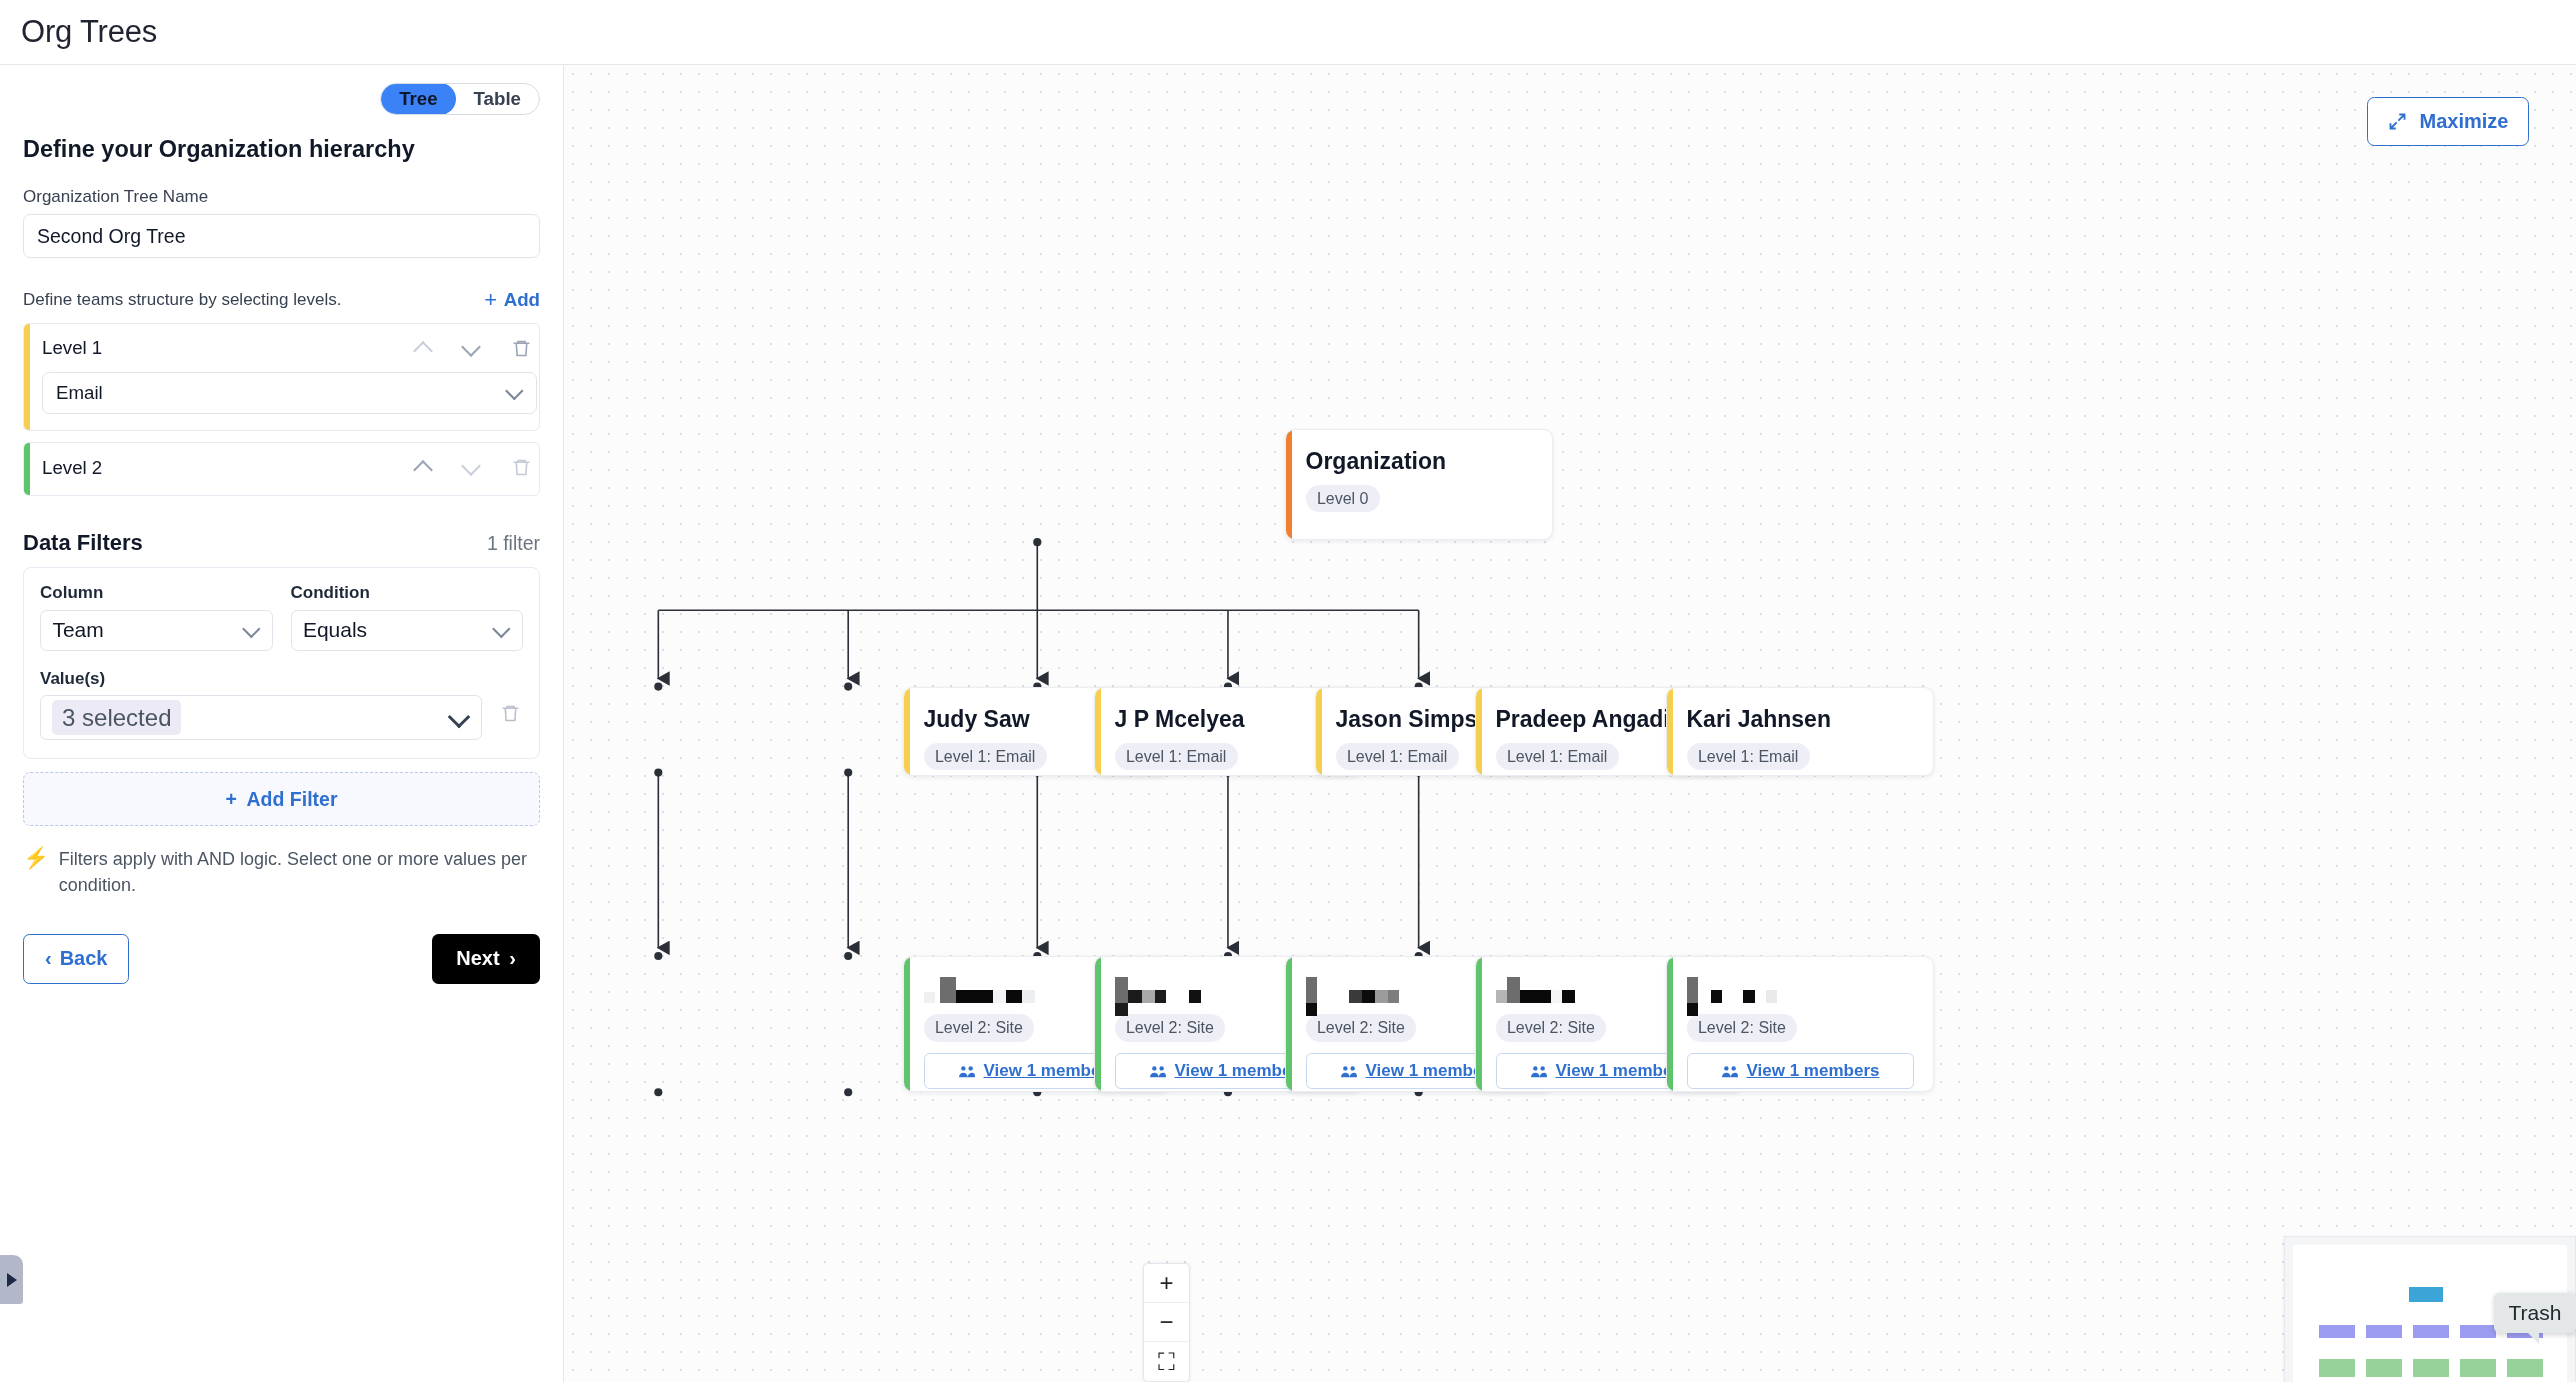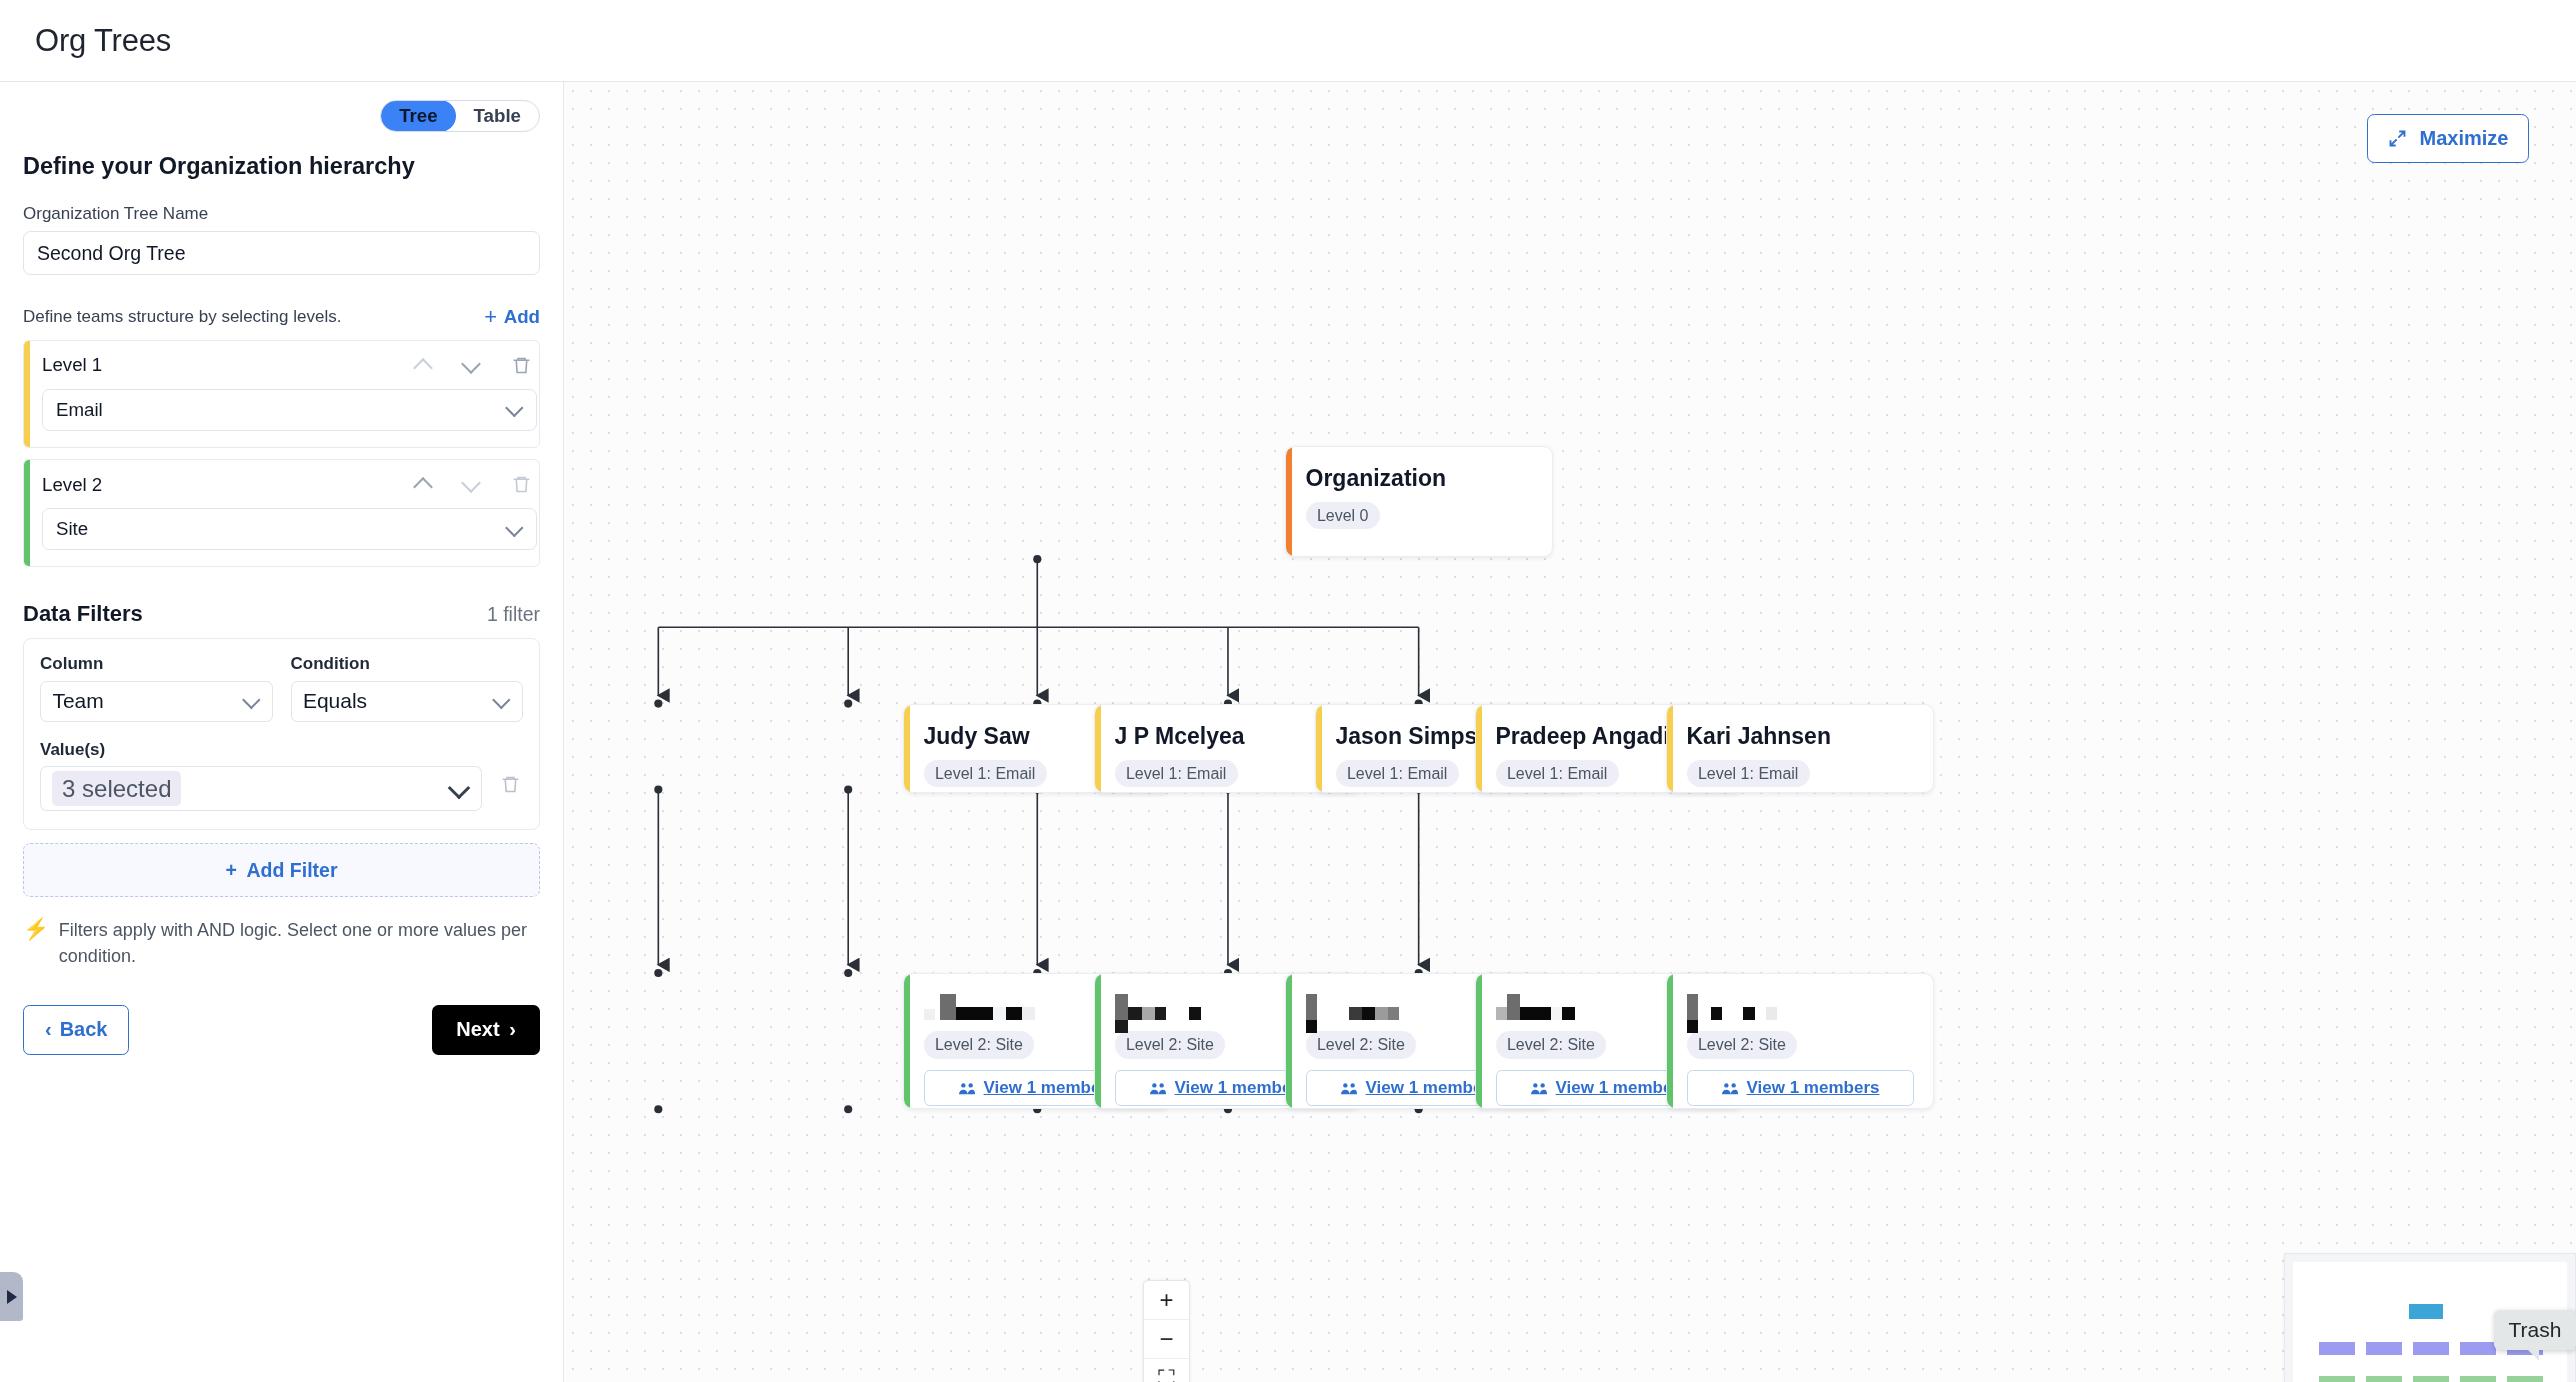--- a/index.html
+++ b/index.html
@@ -8,24 +8,24 @@
     width:2576px; height:1382px;
     font-family:"Liberation Sans", sans-serif;
     background:#ffffff;
     color:#111827;
     overflow:hidden;
     position:relative;
   }
 
   
   #topbar {
-    height:82px;
+    height:65px;
     border-bottom:0.8px solid #e5e7eb;
     display:flex; align-items:center;
-    padding-left:35px;
+    padding-left:21px;
     background:#fff;
   }
   #page-title { font-size:31px; font-weight:400; color:#1f2430; letter-spacing:-0.2px; }
 
   
   #shell { display:flex; height:calc(1382px - 65px); }
 
   
   #sidebar {
     width:564px; min-width:564px;
@@ -281,24 +281,20 @@
     <div class="level-card l2">
       <div class="level-card-head">
         <div class="name">Level 2</div>
         <div class="lvl-actions">
           <div class="chev"></div>
           <div class="chev down faded"></div>
           <svg class="trash" viewBox="0 0 24 24" fill="none" stroke="#c2c8d4" stroke-width="1.8">
             <path d="M3 6h18M8 6V4h8v2M6 6l1 14h10l1-14"></path>
           </svg>
         </div>
-      </div>
-      <div class="select-box">
-        <span>Site</span>
-        <span class="sel-caret"></span>
       </div>
     </div>
 
     
     <div class="filters-head">
       <h3>Data Filters</h3>
       <div class="count">1 filter</div>
     </div>
 
     <div class="filter-card">

